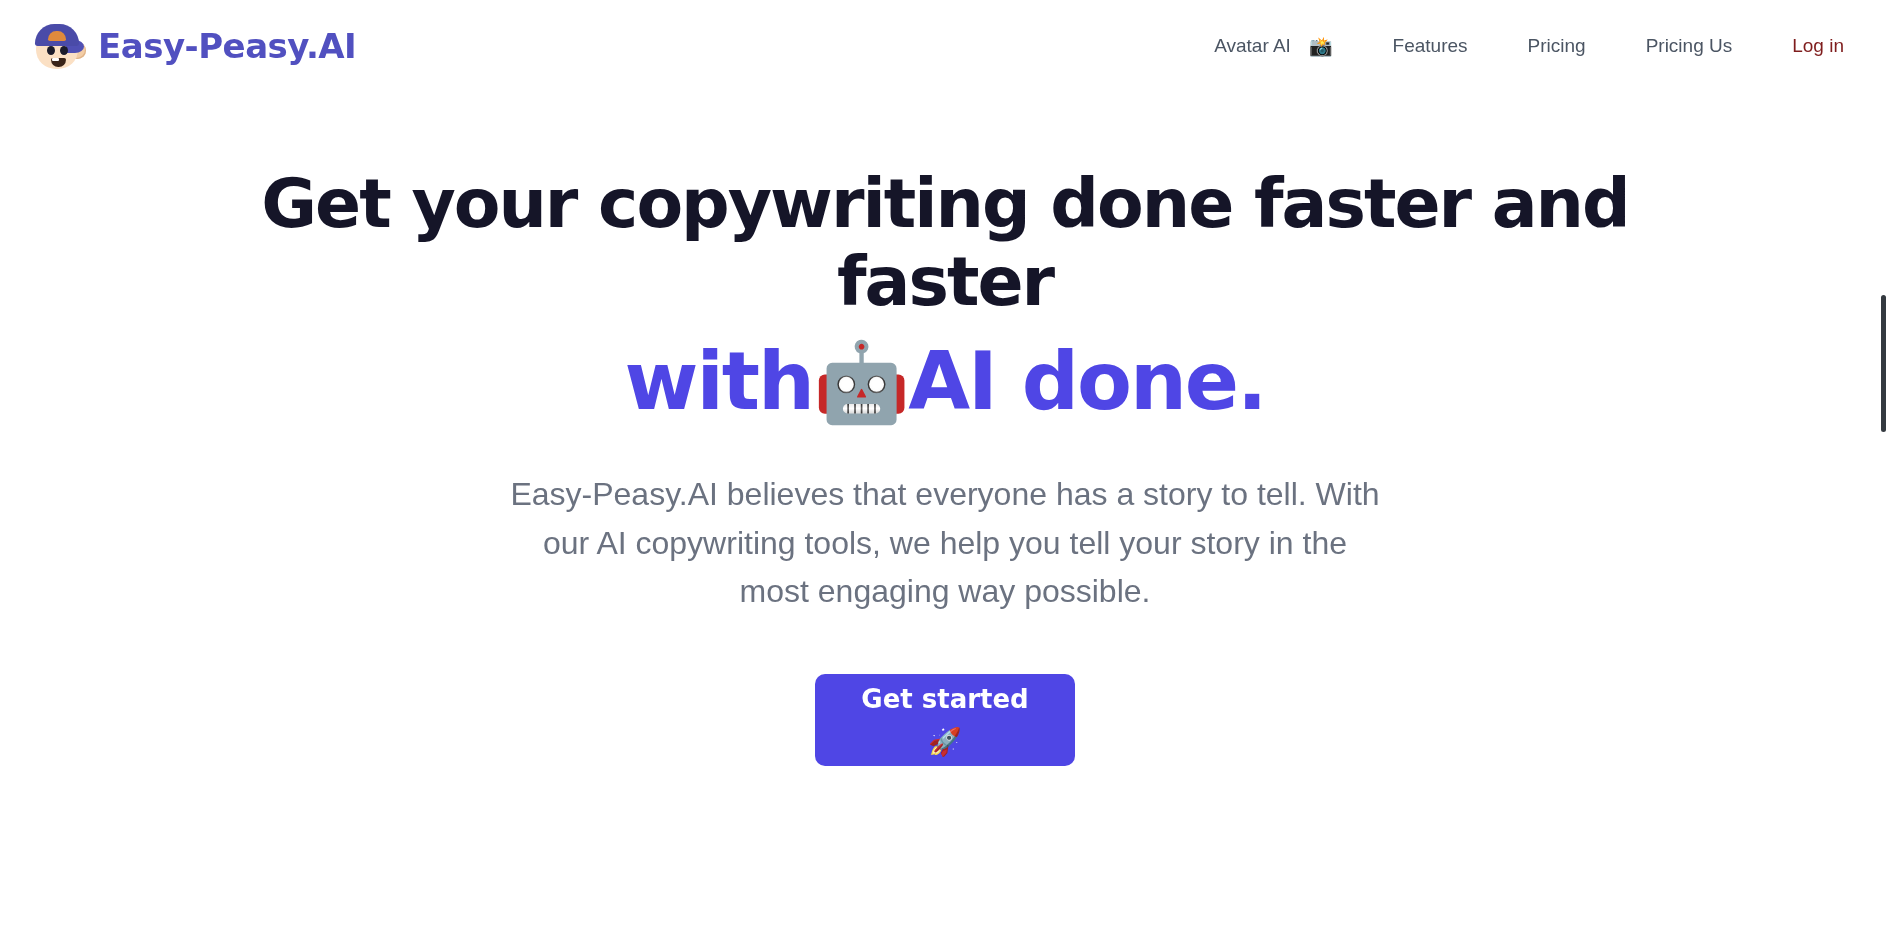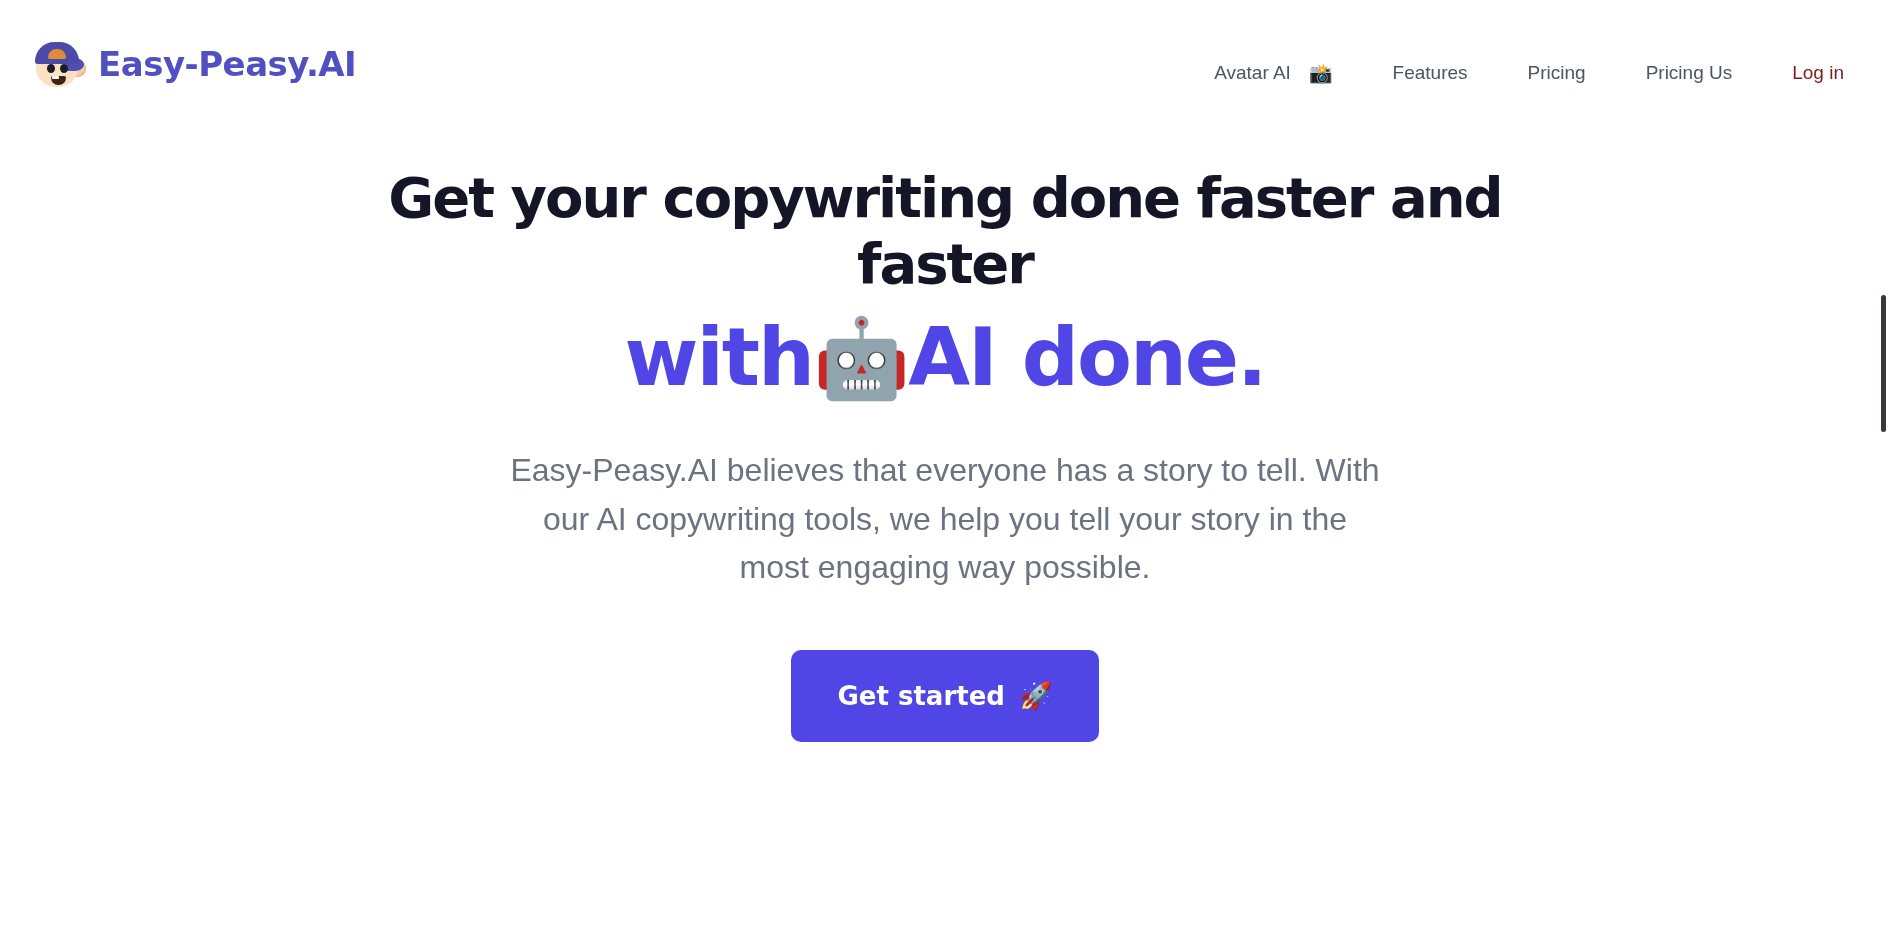--- a/index.html
+++ b/index.html
@@ -18,21 +18,21 @@
     -webkit-font-smoothing: antialiased;
   }
 
   
   .site-header {
     position: absolute;
     top: 0; left: 0;
     width: 1890px;
     height: 92px;
     display: flex;
-    align-items: flex-end;
+    align-items: center;
     background: #ffffff;
   }
 
   .brand {
     display: flex;
     align-items: center;
     gap: 10px;
     margin-left: 32px;
     text-decoration: none;
     cursor: pointer;
@@ -150,21 +150,21 @@
 
   .hero-inner {
     width: 1600px;
     margin: 0 auto;
   }
 
   .hero-title {
     font-family: "DejaVu Sans", sans-serif;
     margin: 0;
     padding-top: 78px;
-    font-size: 56px;
+    font-size: 68px;
     line-height: 1.0;
     font-weight: 700;
     letter-spacing: -2px;
     color: #151528;
   }
 
   .hero-title-line2 {
     display: block;
     margin-top: 10px;
   }
@@ -210,20 +210,21 @@
     font-size: 26px;
     font-weight: 700;
     padding: 0 46px;
     height: 92px;
     display: inline-flex;
     align-items: center;
     justify-content: center;
     gap: 14px;
     cursor: pointer;
     white-space: nowrap;
+    flex-direction: column;
   }
   .cta-emoji { font-size: 27px; line-height: 1; }
 
   
   .scrollbar-track {
     position: absolute;
     top: 0;
     right: 0;
     width: 10px;
     height: 944px;

